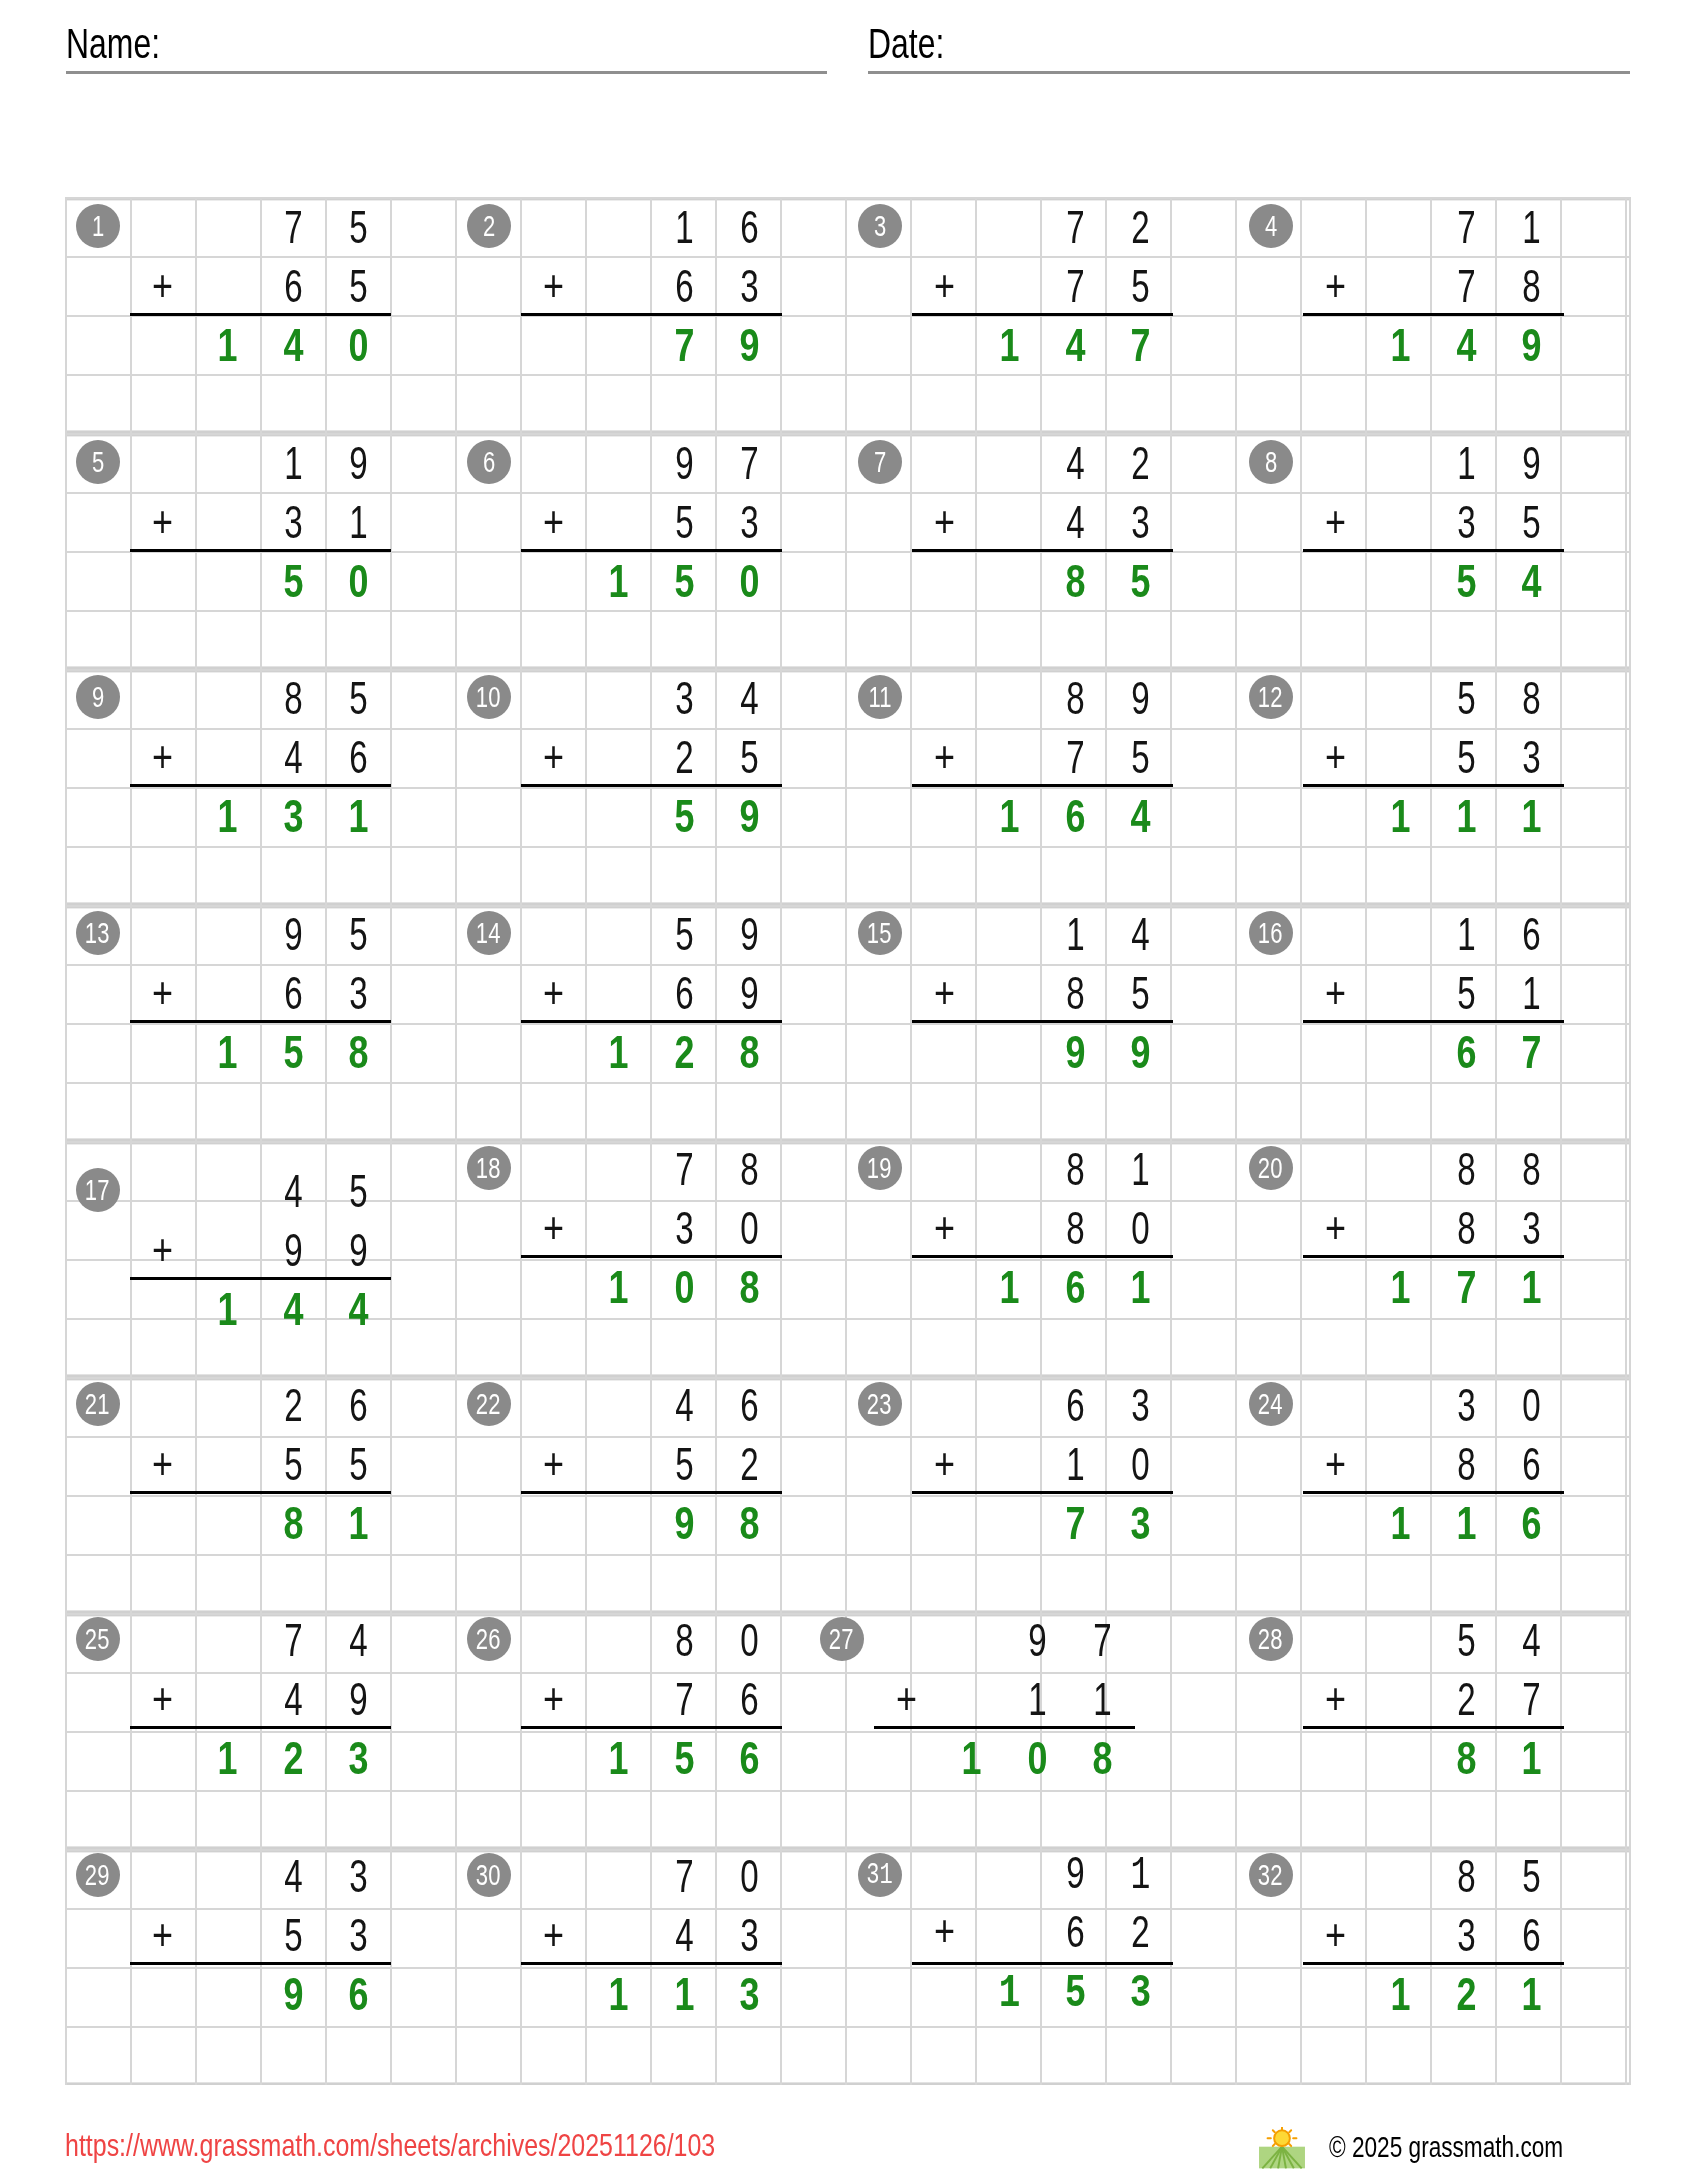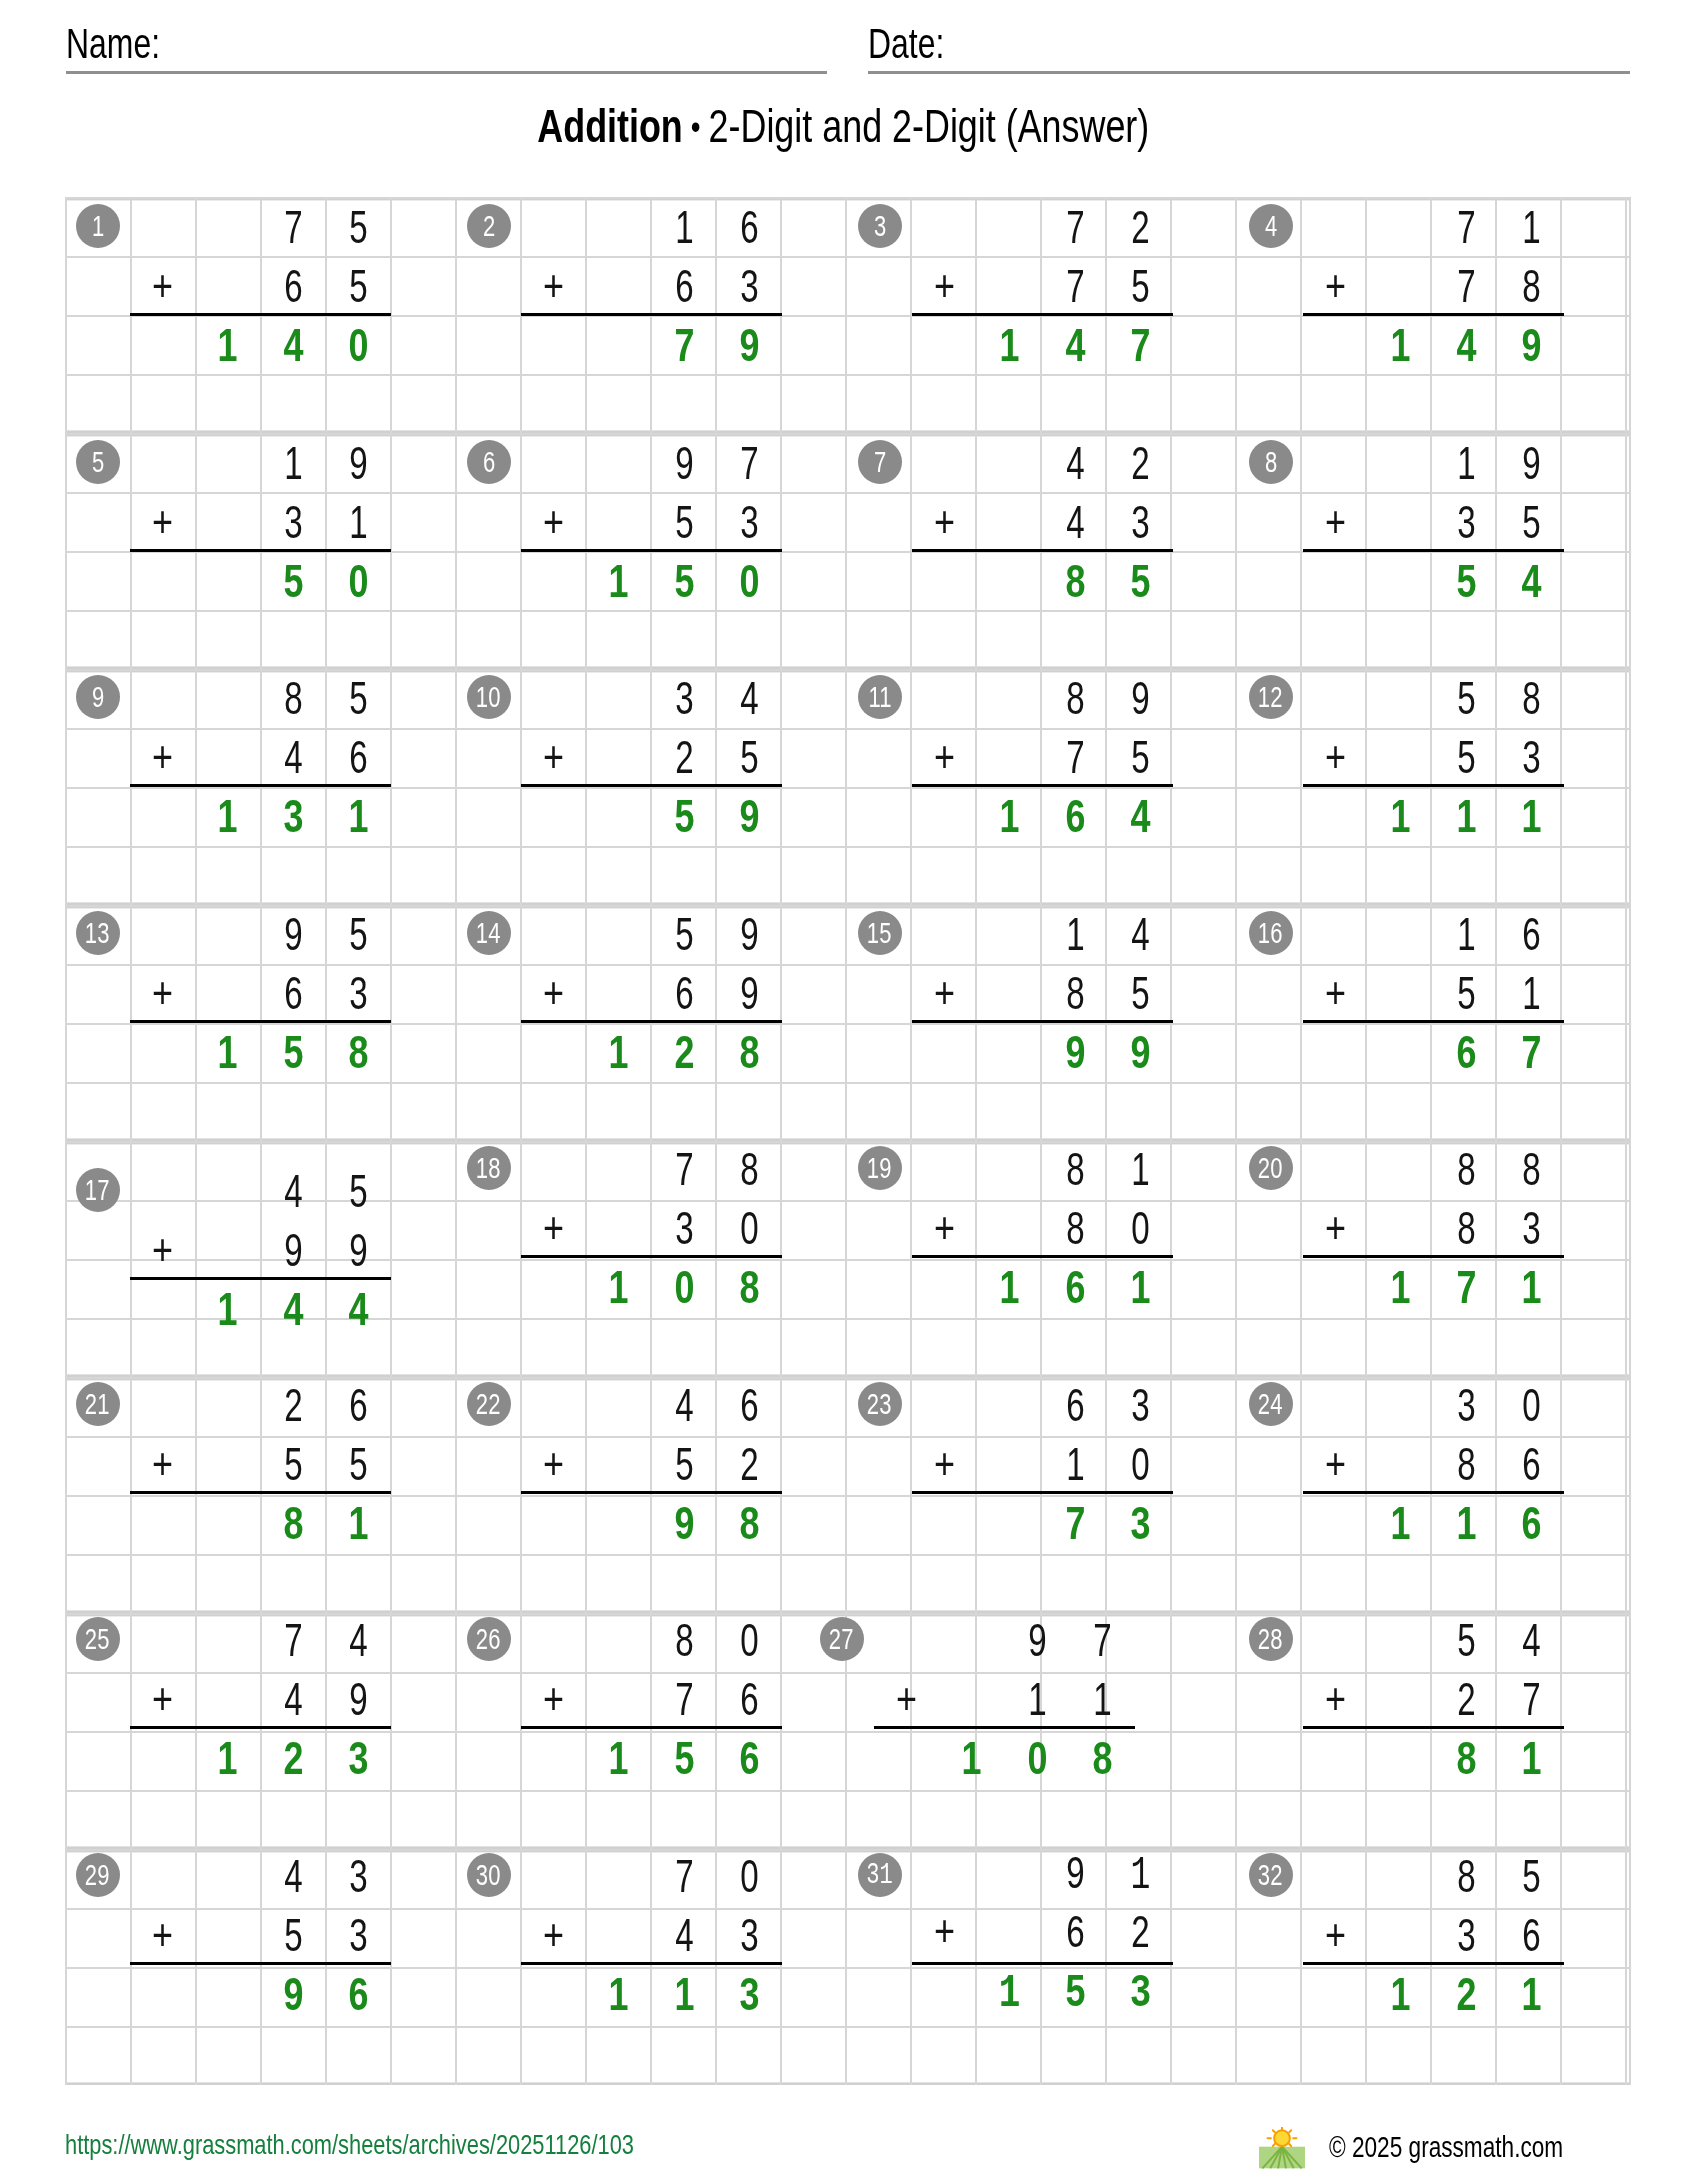--- a/index.html
+++ b/index.html
@@ -42,21 +42,21 @@
   .plus{transform:scaleX(0.80);font-size:45px;}
   .badge{
     position:absolute;left:10.6px;top:7.3px;width:44px;height:44px;border-radius:50%;
     background:#8a8a8a;color:#ffffff;text-align:center;line-height:45px;font-size:29px;
   }
   .badge-num{display:inline-block;transform:scaleX(0.76);}
   .sum-line{position:absolute;left:65px;top:116px;width:261px;height:3.3px;background:#000;}
   
   .footer-url{
     position:absolute;left:65px;top:2125px;height:40px;line-height:40px;
-    font-size:28px;color:#15803d;white-space:nowrap;
+    font-size:32px;color:#ef4444;white-space:nowrap;
   }
   .footer-url .squeeze{display:inline-block;transform:scaleX(0.78);transform-origin:left center;}
   .footer-right{
     position:absolute;right:58px;top:2121px;height:53px;
     display:flex;align-items:center;gap:22.5px;
   }
   .footer-copy{font-size:29px;color:#000;white-space:nowrap;}
   .footer-copy .squeeze{display:inline-block;transform:scaleX(0.78);transform-origin:left center;}
   .logo{width:48px;height:42px;}
 </style>
@@ -68,25 +68,20 @@
   <div class="hdr-label" style="left:66px;">
     <span class="squeeze">Name:</span>
   </div>
   <div class="hdr-underline" style="left:66px;width:761px;"></div>
 
   <div class="hdr-label" style="left:868px;">
     <span class="squeeze">Date:</span>
   </div>
   <div class="hdr-underline" style="left:868px;width:762px;"></div>
 
-  <div class="title-row">
-    <span class="title-inner">
-      <span class="title-bold">Addition</span><span class="title-bullet">•</span><span>2-Digit and 2-Digit (Answer)</span>
-    </span>
-  </div>
 
   <div class="grid">
     <div class="problems-layer">
         <div class="problem-block" style="left: 0px; top: 0px;">
           <div class="badge"><span class="badge-num">1</span></div>
           <div class="cell digit" style="left: 196px; top: 0px;">7</div>
           <div class="cell digit" style="left: 196px; top: 59px;">6</div>
           <div class="cell digit" style="left: 261px; top: 0px;">5</div>
           <div class="cell digit" style="left: 261px; top: 59px;">5</div>
           <div class="cell plus" style="left: 65px; top: 59px;">+</div>

